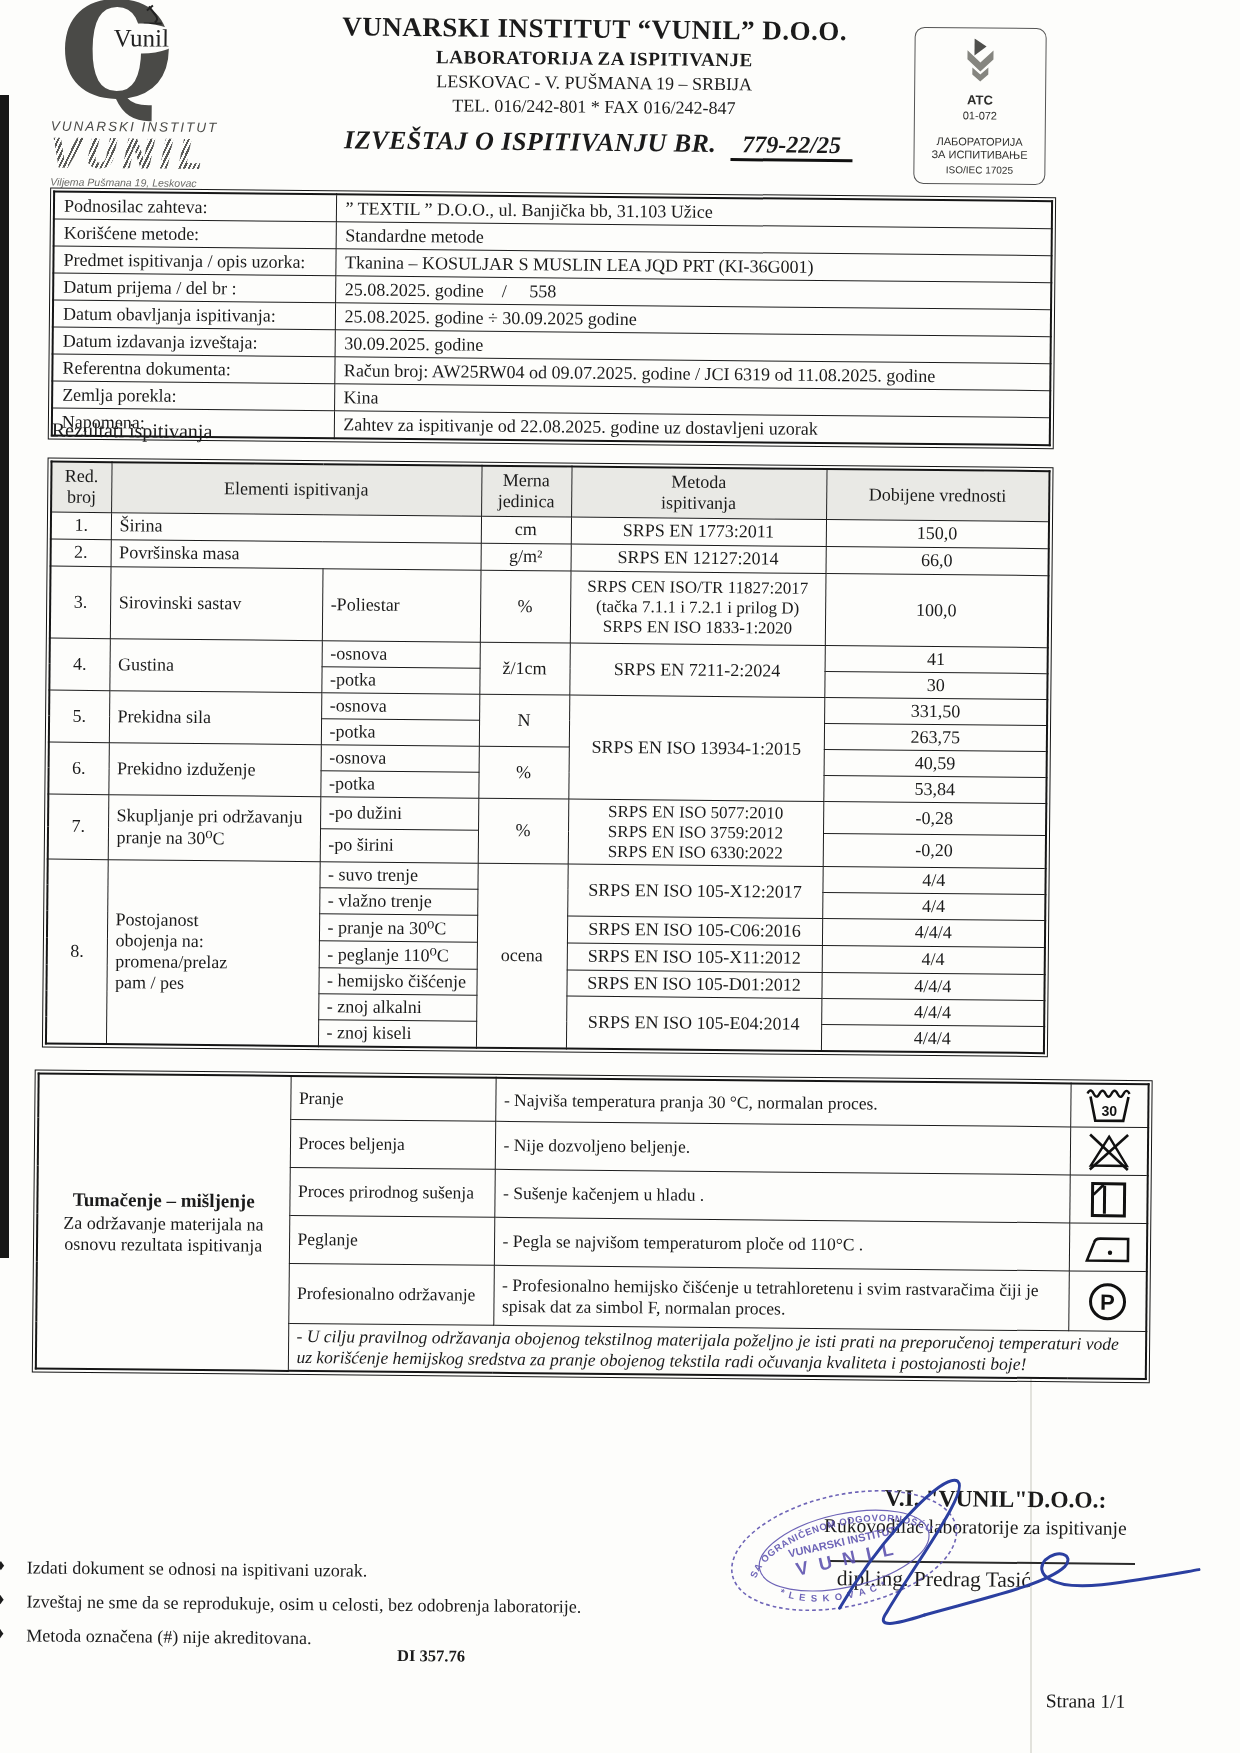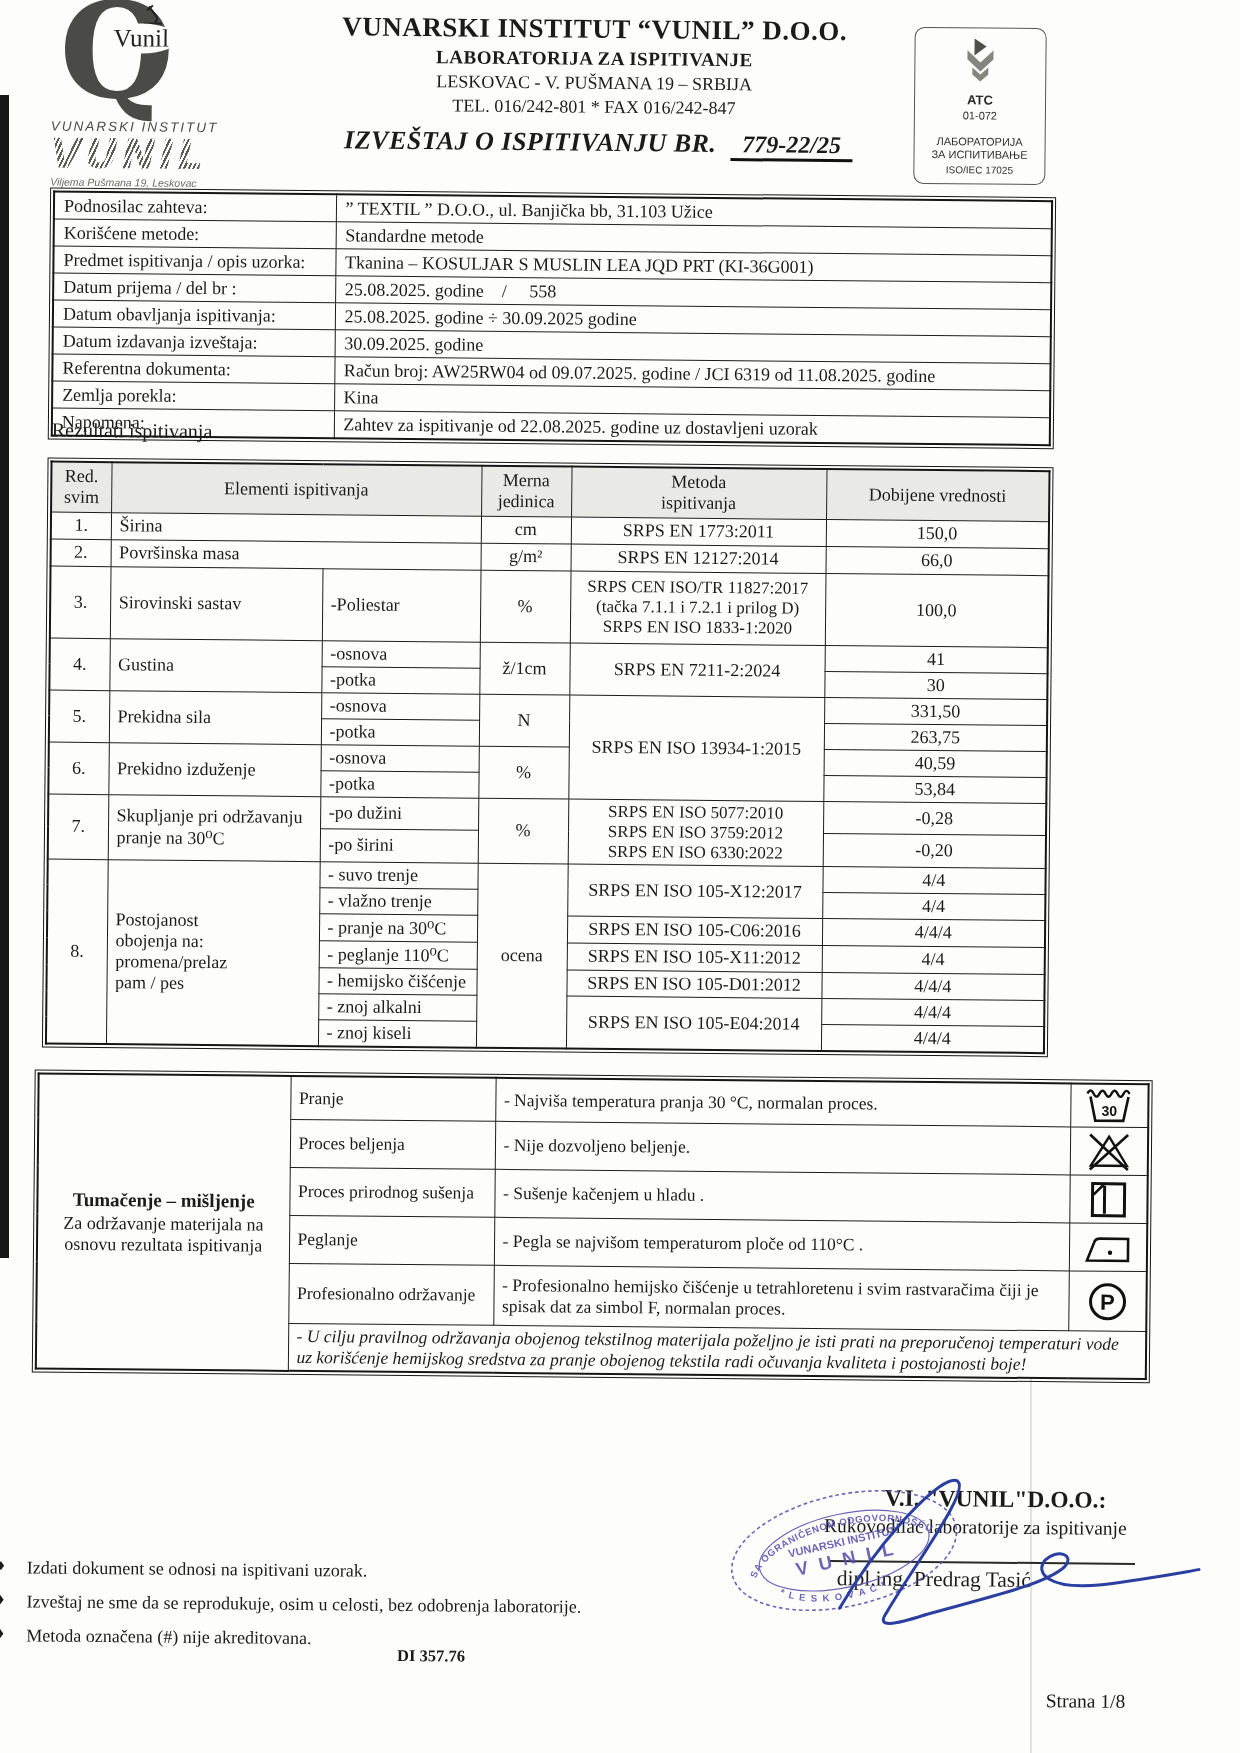--- a/index.html
+++ b/index.html
@@ -177,21 +177,21 @@
             <col style="width:60px">
             <col style="width:212px">
             <col style="width:158px">
             <col style="width:90px">
             <col style="width:255px">
             <col>
           </colgroup>
         <tbody>
           <tr class="hdr">
             <th class="pre">Red.
-svim</th>
+broj</th>
             <th colspan="2">Elementi ispitivanja</th>
             <th class="pre">Merna
 jedinica</th>
             <th class="pre">Metoda
 ispitivanja</th>
             <th>Dobijene vrednosti</th>
           </tr>
           <tr class="h28">
             <td class="c">1.</td>
             <td colspan="2">Širina</td>
@@ -423,16 +423,16 @@
         <span class="fn-bullet">♦</span>
         <span>Izveštaj ne sme da se reprodukuje, osim u celosti, bez odobrenja laboratorije.</span>
       </div>
       <div class="fn-row">
         <span class="fn-bullet">♦</span>
         <span>Metoda označena (#) nije akreditovana.</span>
       </div>
     </div>
 
     <div class="di-code">DI 357.76</div>
-    <div class="strana">Strana 1/8</div>
+    <div class="strana">Strana 1/1</div>
 
   </div>
 </div>
 
 </body></html>

